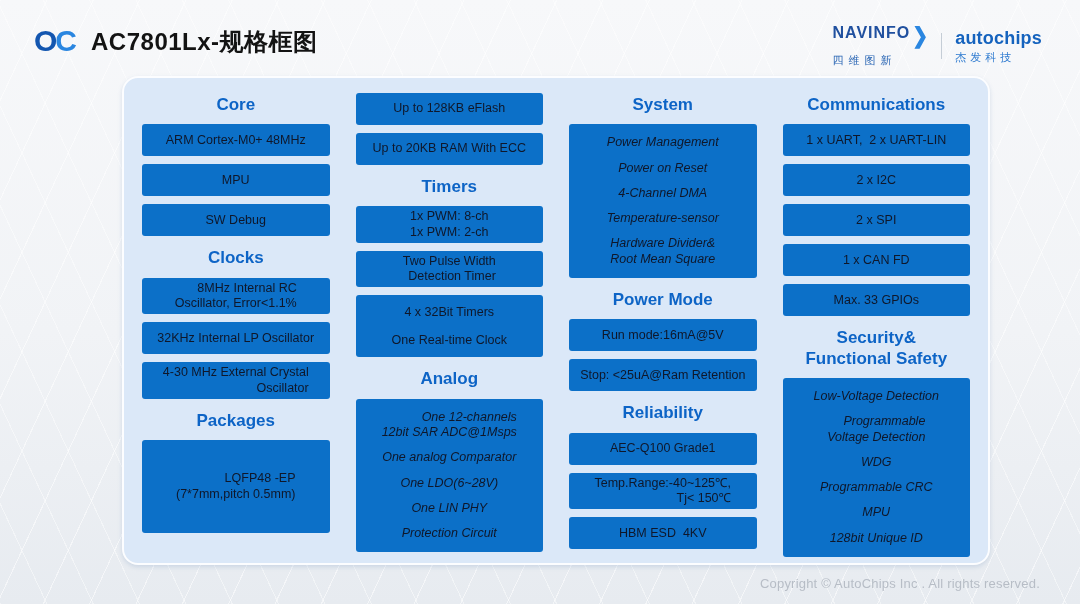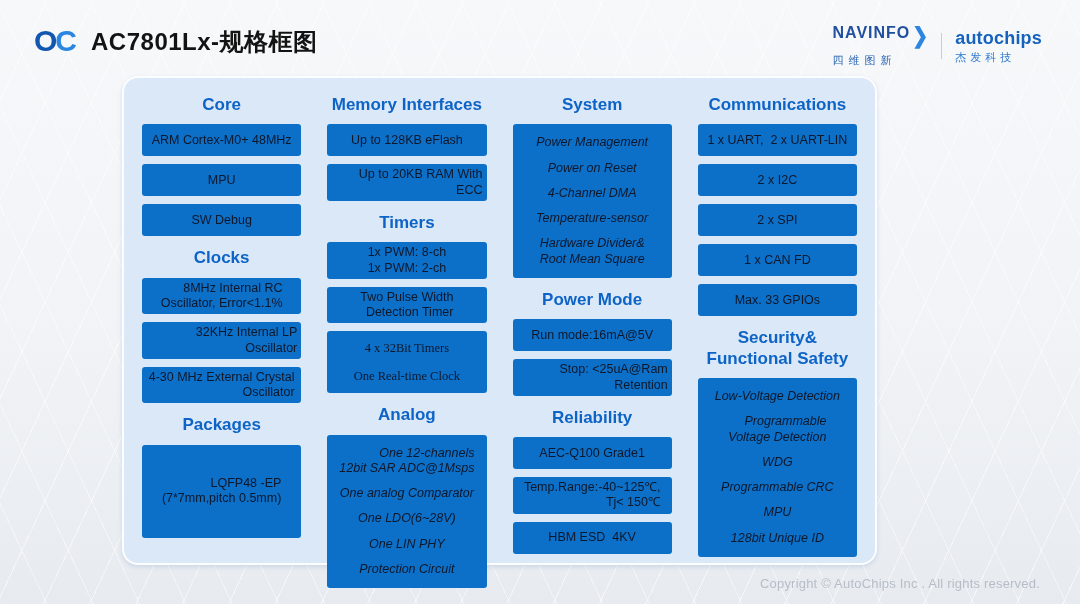--- a/index.html
+++ b/index.html
@@ -28,21 +28,21 @@
   .navinfo-name { font-size:16px; font-weight:800; color:#20509f; letter-spacing:1px; }
   .navinfo-chev { font-size:19px; font-weight:800; color:#2a86e0; transform:scaleY(1.15); }
   .navinfo-cn { font-size:11px; color:#2a66b4; letter-spacing:5px; margin-top:6px; }
   .logo-divider { width:1px; height:26px; background:#c5cdd6; }
   .autochips { text-align:left; }
   .autochips-name { font-size:18px; font-weight:800; color:#1563be; letter-spacing:.2px; }
   .autochips-cn { font-size:11px; color:#2f7bd0; letter-spacing:4px; margin-top:1px; }
 
   
   .panel {
-    position:absolute; left:122px; top:76px; width:755px; height:489px;
+    position:absolute; left:122px; top:76px; width:868px; height:489px;
     background:#dbe8f8;
     border:2px solid rgba(255,255,255,.9);
     border-radius:16px;
     box-shadow:0 2px 4px rgba(120,150,190,.25);
     padding:15px 18px;
     display:grid;
     grid-template-columns:repeat(4,1fr);
     column-gap:26px;
   }
   .col { display:flex; flex-direction:column; }
@@ -56,21 +56,21 @@
   .boxes { display:flex; flex-direction:column; gap:8px; }
   .box {
     background:var(--box-blue,#0c70c8);
     color:#0f172a; border-radius:3px;
     display:flex; flex-direction:column; justify-content:center; align-items:center;
     text-align:right; min-height:32px; padding:3px 4px;
     font-size:12.5px; line-height:1.22; white-space:pre-wrap;
   }
   .box .group { display:flex; flex-direction:column; }
   .box.tall  { min-height:93px; }
-  .box.spread{ min-height:62px; gap:13px; padding:8px 4px;font-family:Liberation Serif, serif; }
+  .box.spread{ min-height:62px; gap:13px; padding:8px 4px; }
   .box.big   { padding:11px 5px; gap:10px; min-height:0; justify-content:flex-start;font-style:italic; }
 
   
   .copyright {
     position:absolute; right:40px; bottom:13px;
     font-size:13px; color:#b7bdc6; letter-spacing:.2px;
   }
 </style>
 </head>
 <body>
@@ -117,21 +117,20 @@
         </div>
         <div class="sec">
           <div class="sec-title">Packages</div>
           <div class="boxes">
             <div class="box tall"><div class="group"><div class="line">LQFP48 -EP</div><div class="line">(7*7mm,pitch 0.5mm)</div></div></div>
           </div>
         </div>
       </div>
       <div class="col">
         <div class="sec">
-          <div class="sec-title">Memory Interfaces</div>
           <div class="boxes">
             <div class="box plain"><div class="group"><div class="line">Up to 128KB eFlash</div></div></div>
             <div class="box plain"><div class="group"><div class="line">Up to 20KB RAM With ECC</div></div></div>
           </div>
         </div>
         <div class="sec">
           <div class="sec-title">Timers</div>
           <div class="boxes">
             <div class="box plain"><div class="group"><div class="line">1x PWM: 8-ch</div><div class="line">1x PWM: 2-ch</div></div></div>
             <div class="box plain"><div class="group"><div class="line">Two Pulse Width</div><div class="line">Detection Timer</div></div></div>

